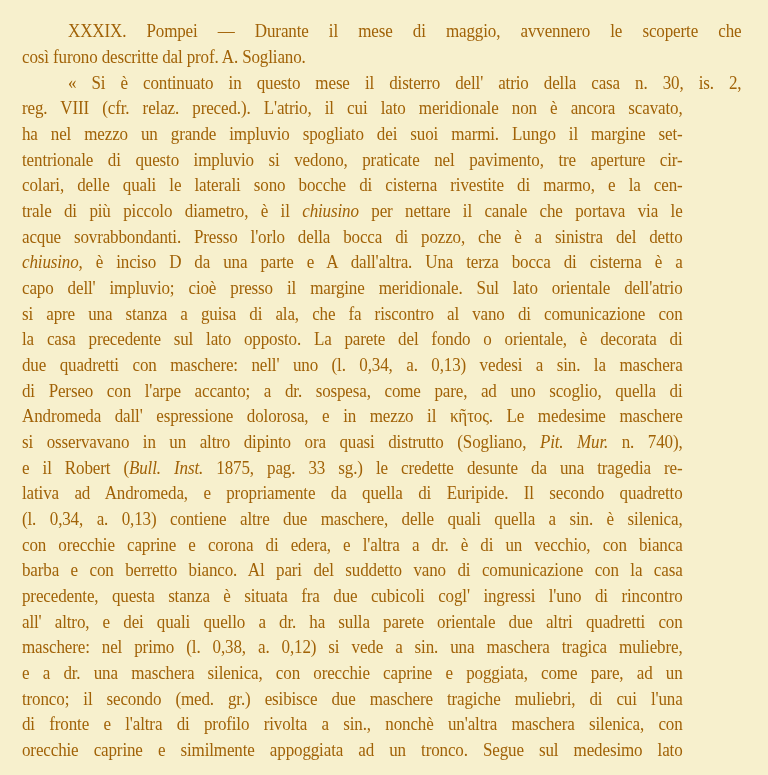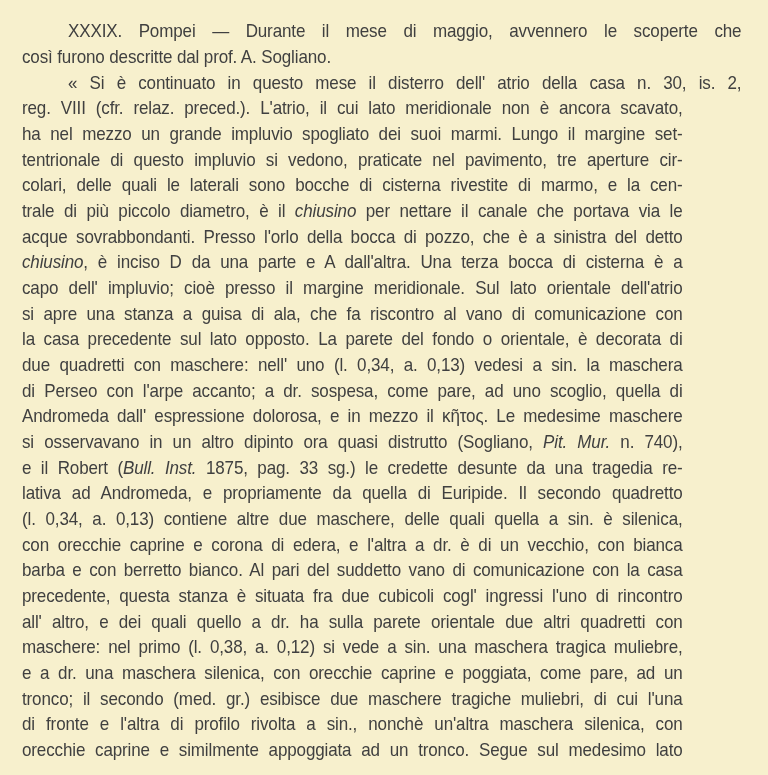--- a/index.html
+++ b/index.html
@@ -8,22 +8,22 @@
       width: 768px;
       height: 775px;
       background: #f7f0cd;
       overflow: hidden;
     }
     .page {
       position: relative;
       width: 768px;
       height: 775px;
       background: #f7f0cd;
-      color: #404040;
-      font-family: Liberation Sans, sans-serif;
+      color: #a16207;
+      font-family: Liberation Serif, serif;
     }
     .line {
       position: absolute;
       left: 22px;
       width: 718px;
       height: 26px;
       font-size: 18.5px;
       line-height: 26px;
       white-space: nowrap;
       text-align: justify;

